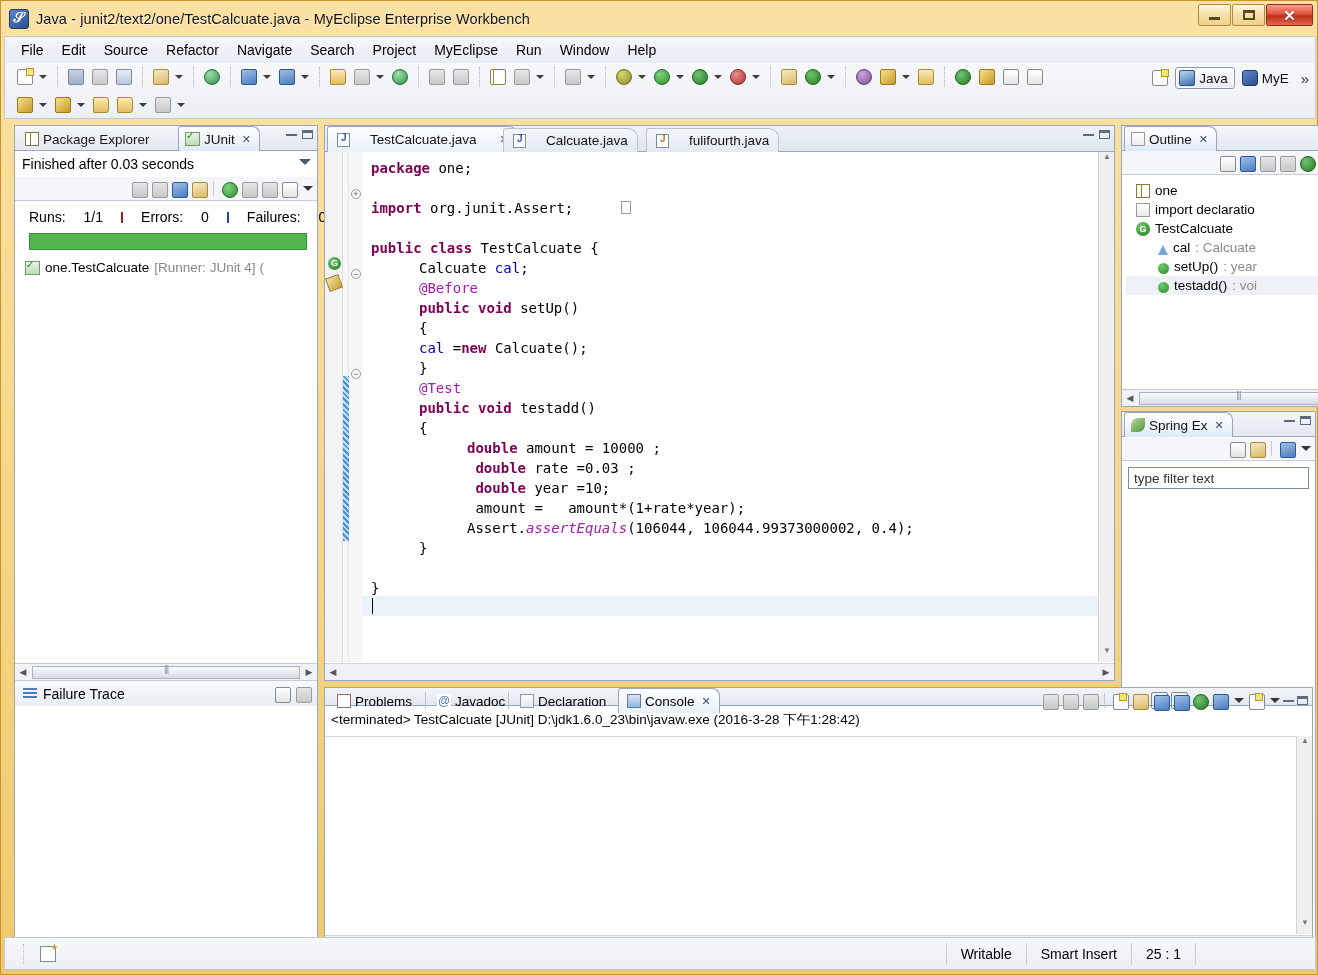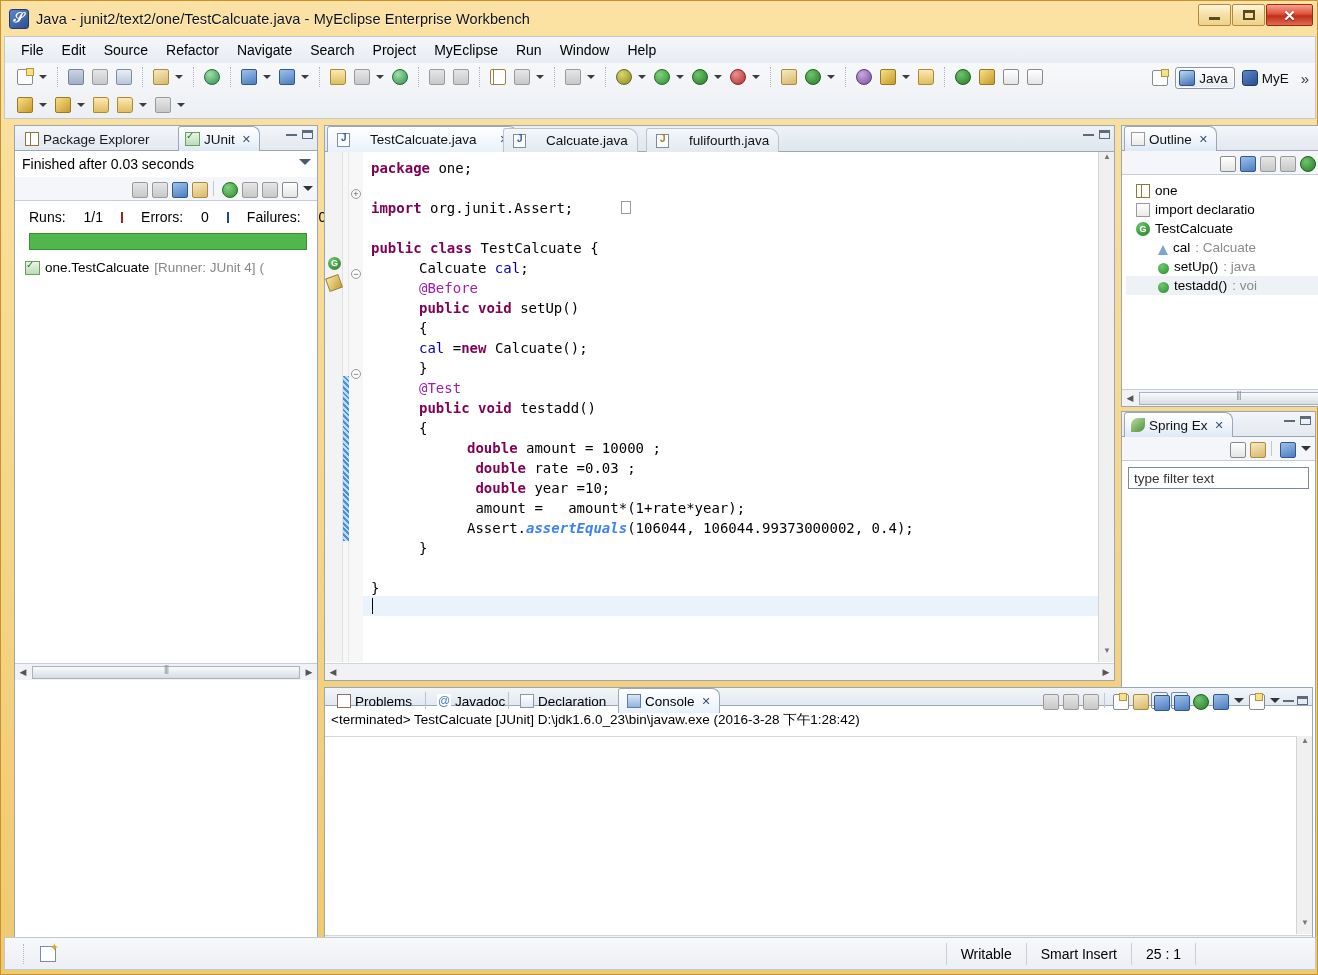--- a/index.html
+++ b/index.html
@@ -199,21 +199,21 @@
   }
   .fold-ruler { width:14px; background:#f7f7f7; position:relative; flex:none; }
   .codearea { flex:1; position:relative; background:#fff; overflow:hidden;
     font-family:"DejaVu Sans Mono", monospace; font-size:14px; line-height:20px; }
   .cline { position:absolute; left:8px; white-space:pre; }
   .curline { position:absolute; left:0; right:0; height:20px; background:#eaf3fc; }
   .caret { position:absolute; width:1px; height:16px; background:#000; }
   .kw { color:#7f0055; font-weight:bold; }
   .fld { color:#0000c0; }
   .ann { color:#a21caf; }
-  .mth { color:#3b82f6; font-style:italic;font-weight:bold; }
+  .mth { color:#a21caf; font-style:italic; }
   .vscroll {
     position:absolute; right:0; top:26px; bottom:18px; width:16px;
     background:#f0f0f0; border-left:1px solid #d4d4d4;
   }
   .vs-up,.vs-dn { width:16px; height:16px; text-align:center; font-size:8px; color:#777; }
   .vs-dn { position:absolute; bottom:0; }
   .ehscroll { position:absolute; left:0; bottom:0; right:0; height:17px; background:#f0f2f5; border-top:1px solid #d4d4d4; display:flex; align-items:center; }
   .fold-mark { position:absolute; left:2px; width:10px; height:10px; border:1px solid #9a9a9a; border-radius:50%; background:#fbfbfb; color:#555; font-size:9px; line-height:8px; text-align:center; }
   .ann-g { position:absolute; left:3px; width:13px; height:13px; border-radius:50%; background:radial-gradient(circle at 35% 32%,#6fc96f,#1f7a1f); color:#fff; font-size:9px; font-weight:bold; text-align:center; line-height:13px; }
   .ann-pen { position:absolute; left:2px; width:14px; height:14px; background:linear-gradient(140deg,#f5e6a8,#c89f34); border:1px solid #9c7a1c; transform:rotate(-20deg); }
@@ -513,20 +513,34 @@
         <div class="tree-row">
           <span class="junit-ic"></span>
           <span>one.TestCalcuate</span>
           <span class="tree-dim">[Runner: JUnit 4] (</span>
         </div>
       </div>
       <div class="hscroll" style="bottom:272px;">
         <span class="hs-arr">◀</span>
         <span class="hs-thumb"></span>
         <span class="hs-arr">▶</span>
+      </div>
+      <div class="failtrace" style="bottom:246px;">
+        <span class="ft-ic">
+            <i></i>
+          </span>
+        <span>Failure Trace</span>
+        <span class="ft-btns">
+          <span class="vti">
+              <span class="ic ic-tab"></span>
+            </span>
+          <span class="vti">
+              <span class="ic ic-gray"></span>
+            </span>
+        </span>
       </div>
     </div>
 
     <div class="part" id="editor">
       <div class="etabs">
         <div class="etab active" style="left:2px;">
           <span class="jfile-ic"></span>
           <span>TestCalcuate.java</span>
           <span class="tclose">✕</span>
         </div>
@@ -644,21 +658,21 @@
             <span>TestCalcuate</span>
           </div>
           <div class="out-row" style="padding-left: 32px;">
             <span class="oi oi-fld"></span>
             <span>cal</span>
             <span class="out-dim"> : Calcuate</span>
           </div>
           <div class="out-row" style="padding-left: 32px;">
             <span class="oi oi-mth"></span>
             <span>setUp()</span>
-            <span class="out-dim"> : java</span>
+            <span class="out-dim"> : year</span>
           </div>
           <div class="out-row sel" style="padding-left: 32px;">
             <span class="oi oi-mth"></span>
             <span>testadd()</span>
             <span class="out-dim"> : voi</span>
           </div>
         </div>
       <div class="hscroll">
         <span class="hs-arr">◀</span>
         <span class="hs-thumb"></span>

